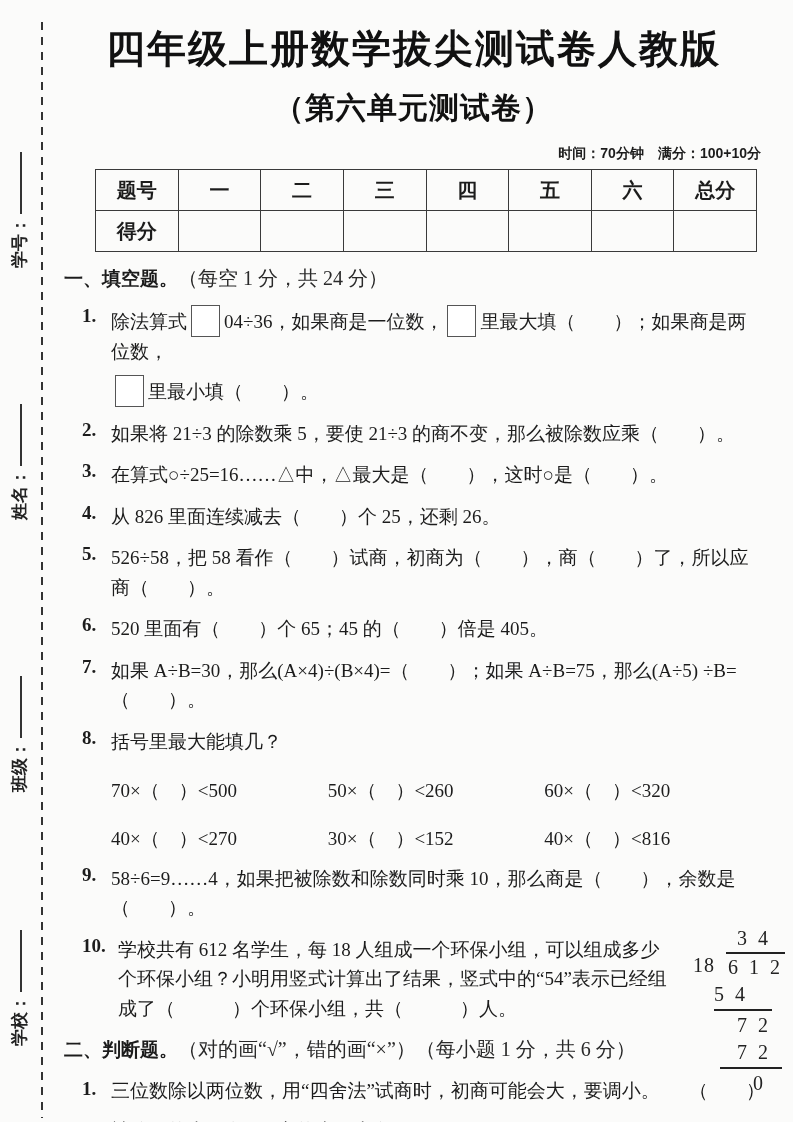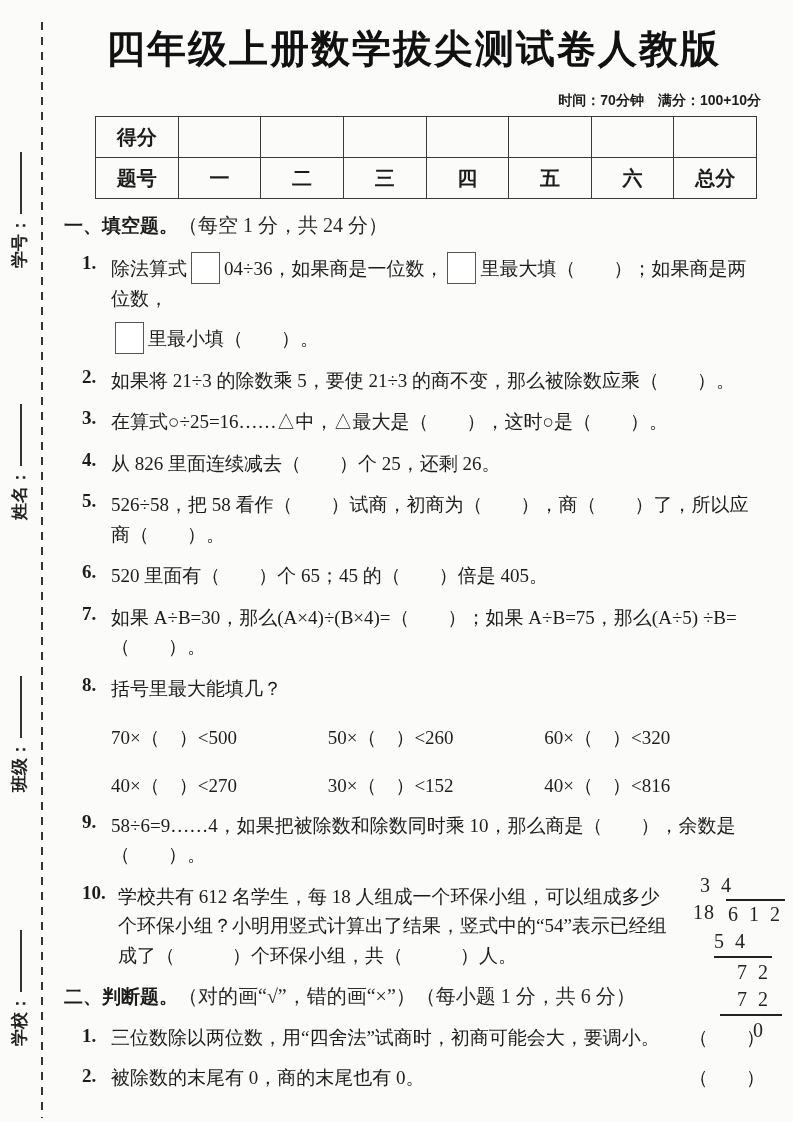--- a/index.html
+++ b/index.html
@@ -81,21 +81,21 @@
   .q8-row span { width:226px; }
 
   .q10wrap { position:relative; }
   .q10text { max-width:558px; flex:none; }
 
   .division {
     position:absolute; right:-20px; top:-10px; width:122px;
     font-size:20px; color:#222;
   }
   .dv-row, .dv-quot { text-align:right; letter-spacing:3px; line-height:27px; }
-  .dv-quot { padding-right:14px;text-align:center; }
+  .dv-quot { padding-right:14px; }
   .dv-main { display:flex; justify-content:flex-end; align-items:flex-start; line-height:27px; }
   .dv-divisor { letter-spacing:1px; }
   .dv-slash {
     width:2px; background:#222; margin:1px 5px -2px 4px;
     transform:rotate(14deg);
   }
   .dv-dividend { border-top:2px solid #222; padding:0 2px 0 2px; letter-spacing:3px; }
   .dv-sub1 { padding-right:37px; }
   .dv-hr { border-top:2px solid #222; height:0; }
   .hr1 { width:58px; margin:1px 13px 1px auto; }
@@ -123,43 +123,44 @@
   <div class="side-field f-banji">
     <span>班级：</span><span class="side-line"></span>
   </div>
   <div class="side-field f-xuexiao">
     <span>学校：</span><span class="side-line"></span>
   </div>
 
   <div class="main">
 
     <h1 class="title">四年级上册数学拔尖测试卷人教版</h1>
+    <h2 class="subtitle">（第六单元测试卷）</h2>
     <div class="info">时间：70分钟　满分：100+10分</div>
 
     <table class="score">
       <tbody>
           <tr>
-        <td>得分</td>
-        <td></td>
-        <td></td>
-        <td></td>
-        <td></td>
-        <td></td>
-        <td></td>
-        <td></td>
-      </tr>
-      <tr>
         <th>题号</th>
         <th>一</th>
         <th>二</th>
         <th>三</th>
         <th>四</th>
         <th>五</th>
         <th>六</th>
         <th>总分</th>
+      </tr>
+      <tr>
+        <td>得分</td>
+        <td></td>
+        <td></td>
+        <td></td>
+        <td></td>
+        <td></td>
+        <td></td>
+        <td></td>
       </tr>
     </tbody>
       </table>
 
     <div class="sec-head">
       <span class="sec-title">一、填空题。</span><span class="sec-note">（每空 1 分，共 24 分）</span>
     </div>
 
     <div class="q">
       <span class="q-num">1.</span>

